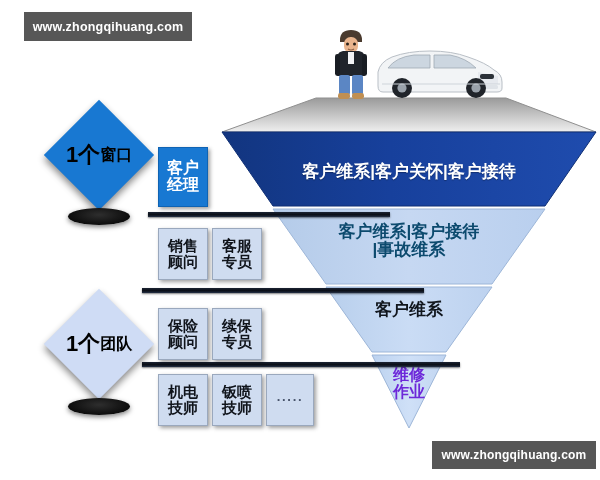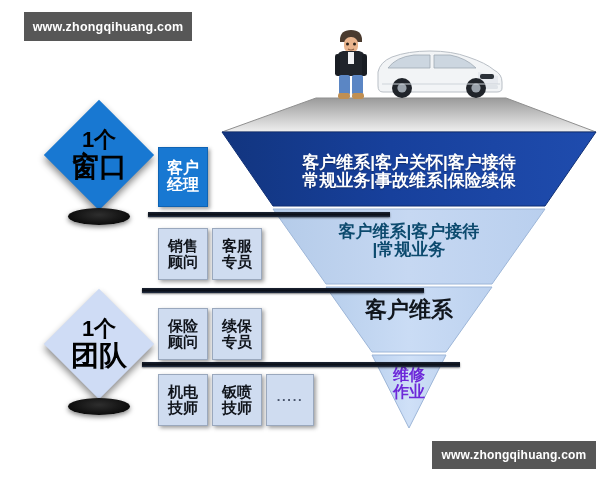--- a/index.html
+++ b/index.html
@@ -30,29 +30,29 @@
   .diamond-wrap{position:absolute;}
   .diamond{
     position:absolute;left:0;top:0;
     width:78px;height:78px;
     transform:rotate(45deg);
     box-shadow:3px 3px 7px rgba(0,0,0,.45);
   }
   .diamond-label{
     position:absolute;left:0;top:0;
     width:110px;height:110px;
-    display:flex;flex-direction:column;
+    display:flex;flex-direction:row;
     align-items:center;justify-content:center;
     font-weight:bold;
     line-height:1.04;
     pointer-events:none;
   }
   .diamond-label span{display:block;text-align:center;}
   .d-l1{font-size:22px;}
-  .d-l2{font-size:28px;}
+  .d-l2{font-size:16px;}
 
   #diamond-window-wrap{left:36px;top:100px;width:110px;height:110px;}
   #diamond-window{left:16px;top:16px;background:#1878d2;}
 
   #diamond-team-wrap{left:36px;top:289px;width:110px;height:110px;}
   #diamond-team{left:16px;top:16px;background:#cfdcf5;}
 
   
   .pedestal{
     position:absolute;
@@ -74,21 +74,21 @@
     align-items:center;justify-content:center;
     text-align:center;
     font-weight:bold;
     line-height:1.08;
     white-space:nowrap;
     pointer-events:none;
   }
   #band1-text{left:0;top:48px;width:378px;height:56px;color:#ffffff;font-size:17px;
               text-shadow:0 1px 1px rgba(0,0,0,.3);}
   #band2-text{left:38px;top:120px;width:302px;height:50px;color:#0c4a6e;font-size:17px;}
-  #band3-text{left:76px;top:196px;width:226px;height:36px;color:#11161d;font-size:22px;}
+  #band3-text{left:76px;top:196px;width:226px;height:36px;color:#11161d;font-size:17px;}
   #band4-text{left:112px;top:262px;width:154px;height:50px;color:#6d28d9;font-size:16px;}
 
   
   #illustration{position:absolute;left:318px;top:24px;width:190px;height:80px;}
 
   
   .role-row{position:absolute;display:flex;gap:4px;align-items:flex-start;}
   .role-box{
     box-sizing:border-box;
     background:#cfdcf0;
@@ -172,25 +172,24 @@
 
       <polygon points="53,113 325,113 272,188 106,188" fill="url(#gBand2)" stroke="#9db6d8" stroke-width="1"></polygon>
 
       <polygon points="106,191 272,191 226,256 152,256" fill="url(#gBand3)" stroke="#9db6d8" stroke-width="1"></polygon>
 
       <polygon points="152,259 226,259 189,332" fill="url(#gBand4)" stroke="#9db6d8" stroke-width="1"></polygon>
     </svg>
 
     <div class="band-text" id="band1-text">
       <span>客户维系|客户关怀|客户接待</span>
-      <span>常规业务|事故维系|保险续保</span>
     </div>
     <div class="band-text" id="band2-text">
       <span>客户维系|客户接待</span>
-      <span>|常规业务</span>
+      <span>|事故维系</span>
     </div>
     <div class="band-text" id="band3-text">
       <span>客户维系</span>
     </div>
     <div class="band-text" id="band4-text">
       <span>维修</span>
       <span>作业</span>
     </div>
   </div>
 

